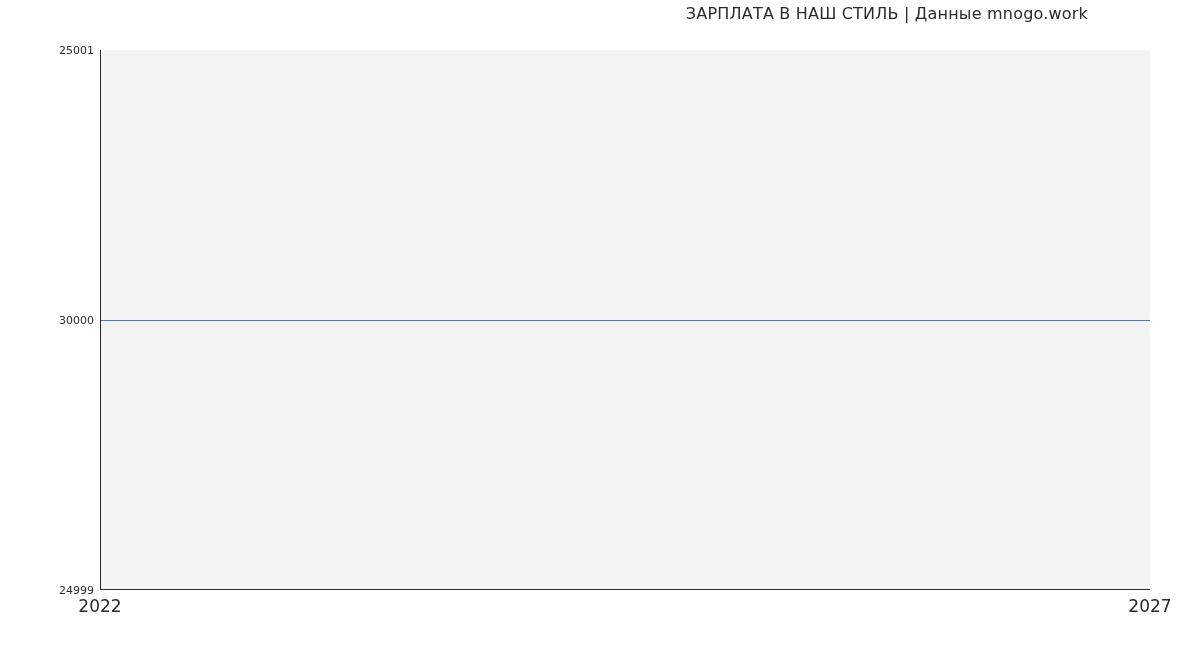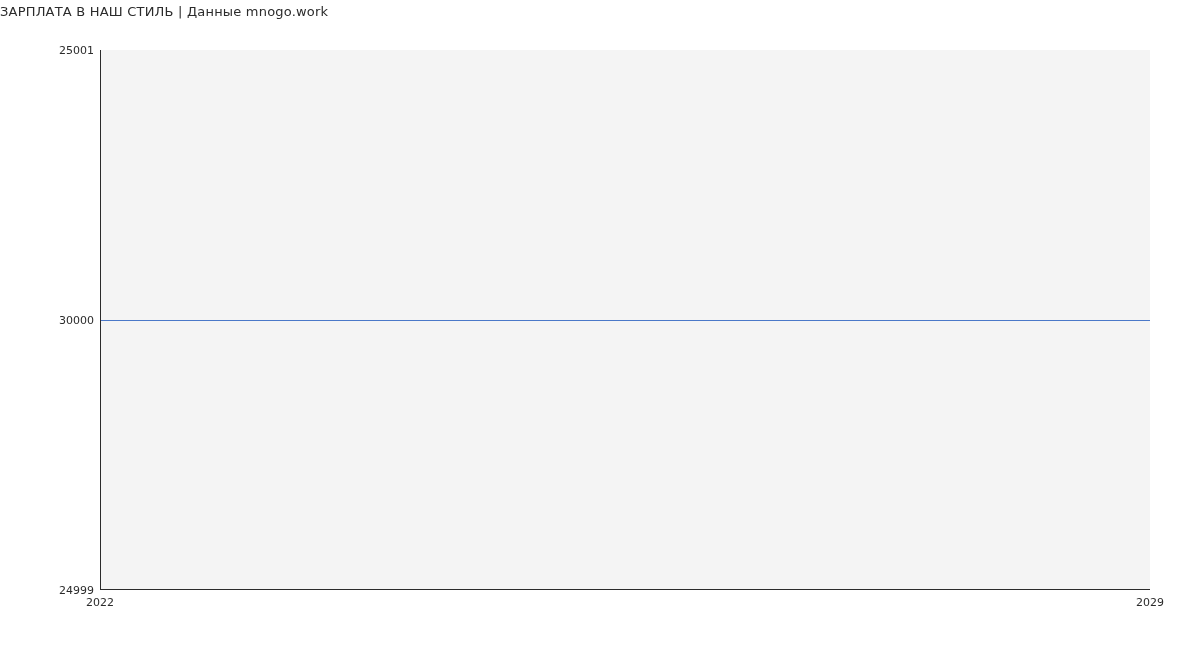--- a/index.html
+++ b/index.html
@@ -15,22 +15,22 @@
   .chart {
     position: absolute;
     left: 0; top: 0;
     width: 1200px; height: 650px;
   }
   .title {
     position: absolute;
     top: 4px;
     left: 0;
     width: 1088px;
-    text-align: left;
-    font-size: 13px;
+    text-align: right;
+    font-size: 16px;
     letter-spacing: 0.2px;
   }
   .plot-area {
     position: absolute;
     left: 100px;
     top: 50px;
     width: 1050px;
     height: 540px;
     background: #f4f4f4;
     border-left: 1px solid #2b2b2b;
@@ -49,21 +49,21 @@
     right: 1106px; 
     font-size: 11px;
     color: #2b2b2b;
     text-align: right;
     transform: translateY(-50%);
     white-space: nowrap;
   }
   .xtick {
     position: absolute;
     top: 596px;
-    font-size: 11px;
+    font-size: 17px;
     color: #2b2b2b;
     transform: translateX(-50%);
     white-space: nowrap;
   }
 </style>
 </head>
 <body>
 
 <div class="chart">
 
@@ -71,15 +71,15 @@
 
   <div class="plot-area">
     <div class="data-line" style="top:50%;"></div>
   </div>
 
   <div class="ytick" style="top:50px;">25001</div>
   <div class="ytick" style="top:320px;">30000</div>
   <div class="ytick" style="top:590px;margin-left:48px;">24999</div>
 
   <div class="xtick" style="left:100px;">2022</div>
-  <div class="xtick" style="left:1150px;">2029</div>
+  <div class="xtick" style="left:1150px;">2027</div>
 
 </div>
 
 </body></html>

